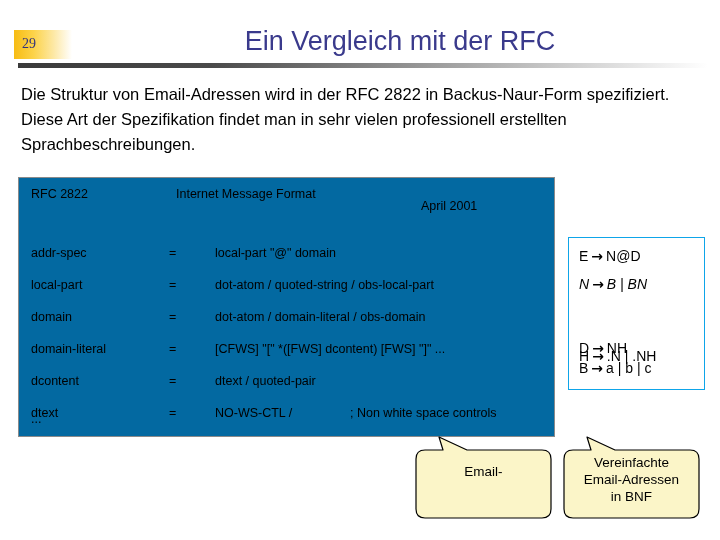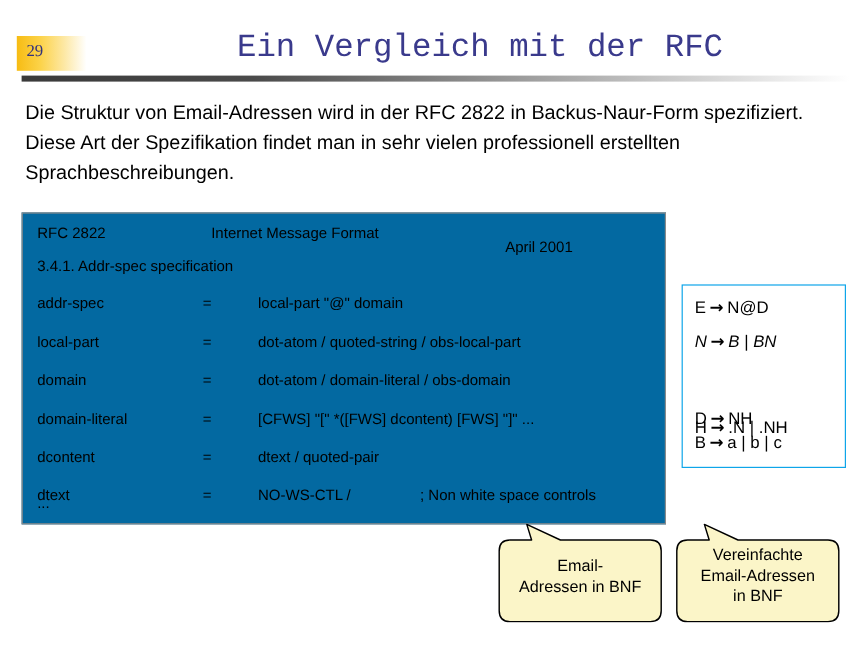--- a/index.html
+++ b/index.html
@@ -45,21 +45,20 @@
   #slide-title {
     position: absolute;
     left: 150px;
     top: 26px;
     width: 500px;
     text-align: center;
     font-size: 27px;
     color: #3a3a8c;
     white-space: nowrap;
     letter-spacing: 0px;
-    font-family: Liberation Mono, monospace;
   }
   #title-rule {
     position: absolute;
     left: 18px;
     top: 63px;
     width: 690px;
     height: 5px;
     background: linear-gradient(to right, #3a3a3a 0%, #4a4a4a 28%, #8e8e8e 55%, #c9c9c9 78%, #f3f3f3 95%, #ffffff 100%);
   }
 
@@ -184,21 +183,20 @@
 <div id="intro-paragraph">Die Struktur von Email-Adressen wird in der RFC 2822 in Backus-Naur-Form spezifiziert. Diese Art der Spezifikation findet man in sehr vielen professionell erstellten Sprachbeschreibungen.</div>
 
 <div id="rfc-box">
 
   <div id="rfc-header-line">
     <span class="col-doc">RFC 2822</span>
     <span class="col-title">Internet Message Format</span>
     <span class="col-date">April 2001</span>
   </div>
 
-  <div id="rfc-section-title">3.4.1. Addr-spec specification</div>
 
   <div class="rfc-rule" style="top:68px;">
     <span class="lhs">addr-spec</span>
     <span class="eq">=</span>
     <span class="rhs">local-part "@" domain</span>
   </div>
 
   <div class="rfc-rule" style="top:100px;">
     <span class="lhs">local-part</span>
     <span class="eq">=</span>
@@ -255,21 +253,20 @@
     <span>B</span><span class="arrow">→</span><span>a | b | c</span>
   </div>
 </div>
 
 <div class="callout" id="callout-bnf">
   <svg width="137" height="83" viewBox="0 0 137 83">
     <path d="M 10 14 L 28 14 L 24 1 L 52 14 L 127 14 Q 136 14 136 23 L 136 73 Q 136 82 127 82 L 10 82 Q 1 82 1 73 L 1 23 Q 1 14 10 14 Z" fill="#fbf5c8" stroke="#000000" stroke-width="1.2" stroke-linejoin="round"></path>
   </svg>
   <div class="callout-text">
     <div>Email-</div>
-    <div>Adressen in BNF</div>
   </div>
 </div>
 
 <div class="callout" id="callout-simple">
   <svg width="137" height="83" viewBox="0 0 137 83">
     <path d="M 10 14 L 28 14 L 24 1 L 52 14 L 127 14 Q 136 14 136 23 L 136 73 Q 136 82 127 82 L 10 82 Q 1 82 1 73 L 1 23 Q 1 14 10 14 Z" fill="#fbf5c8" stroke="#000000" stroke-width="1.2" stroke-linejoin="round"></path>
   </svg>
   <div class="callout-text" style="top:18px;">
     <div>Vereinfachte</div>
     <div>Email-Adressen</div>

